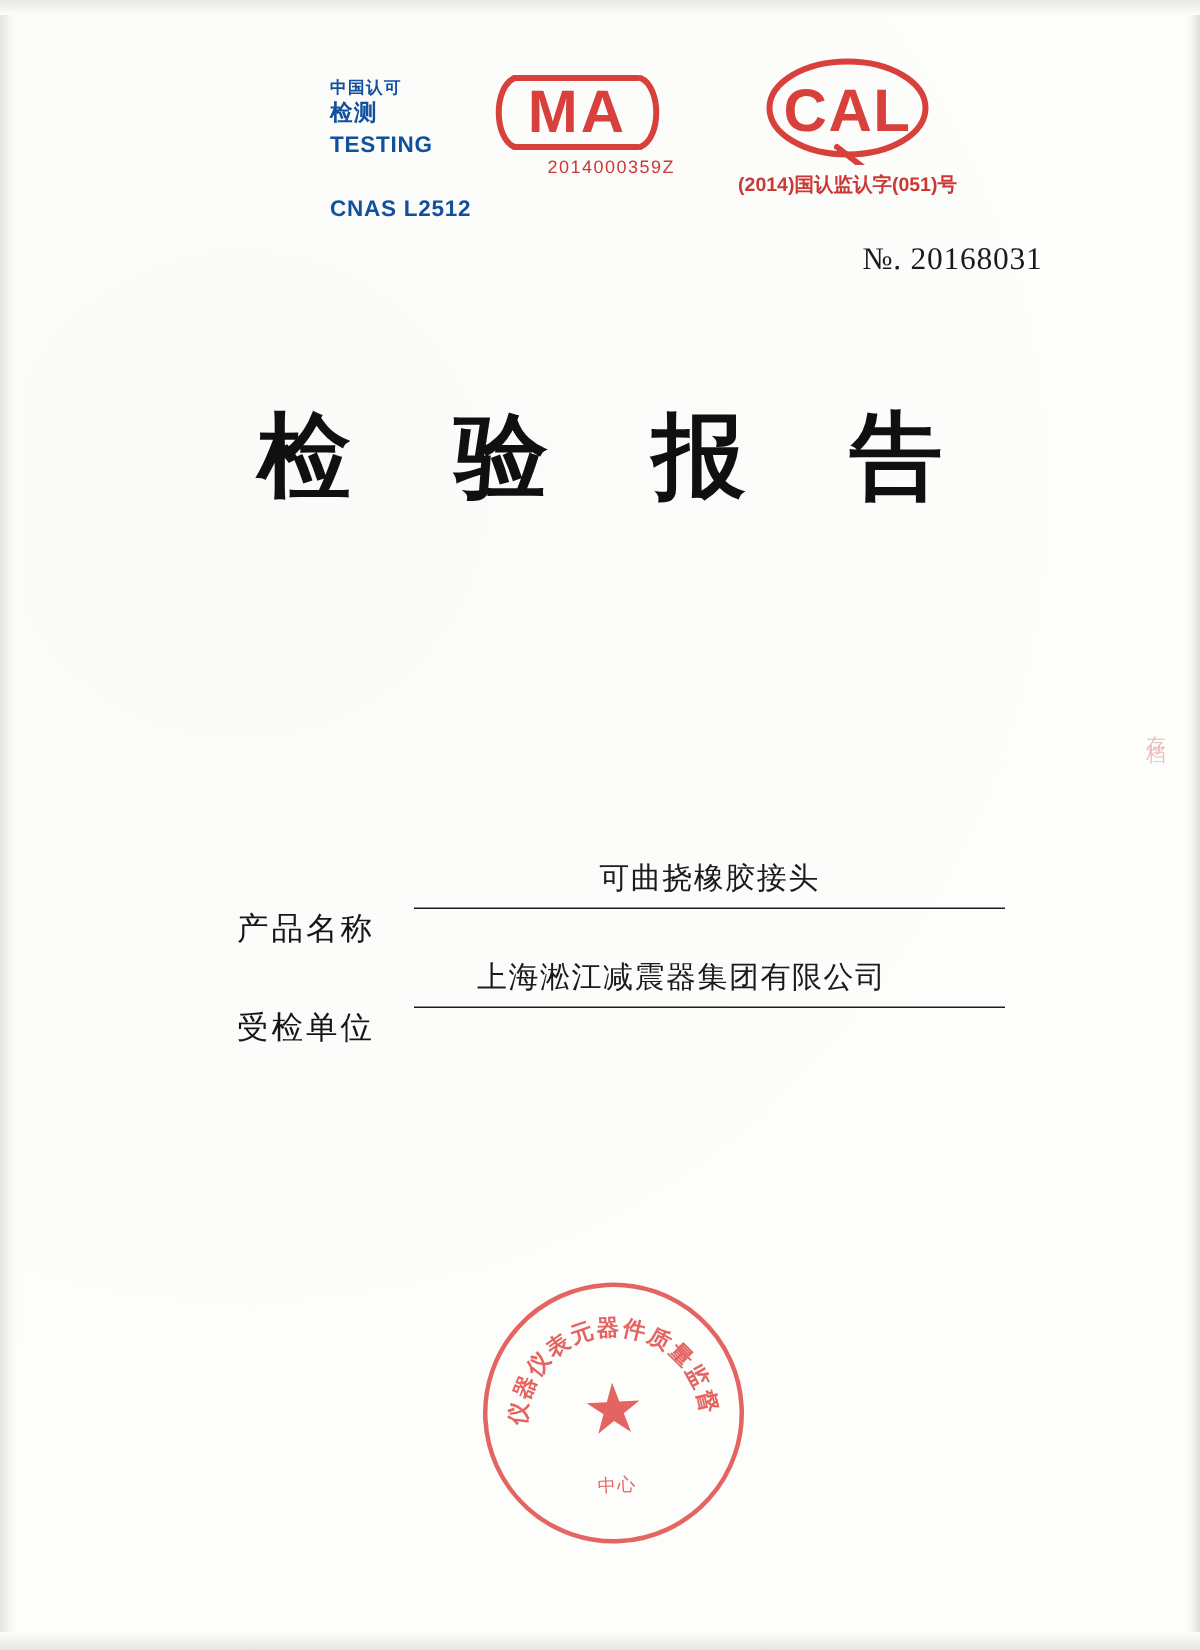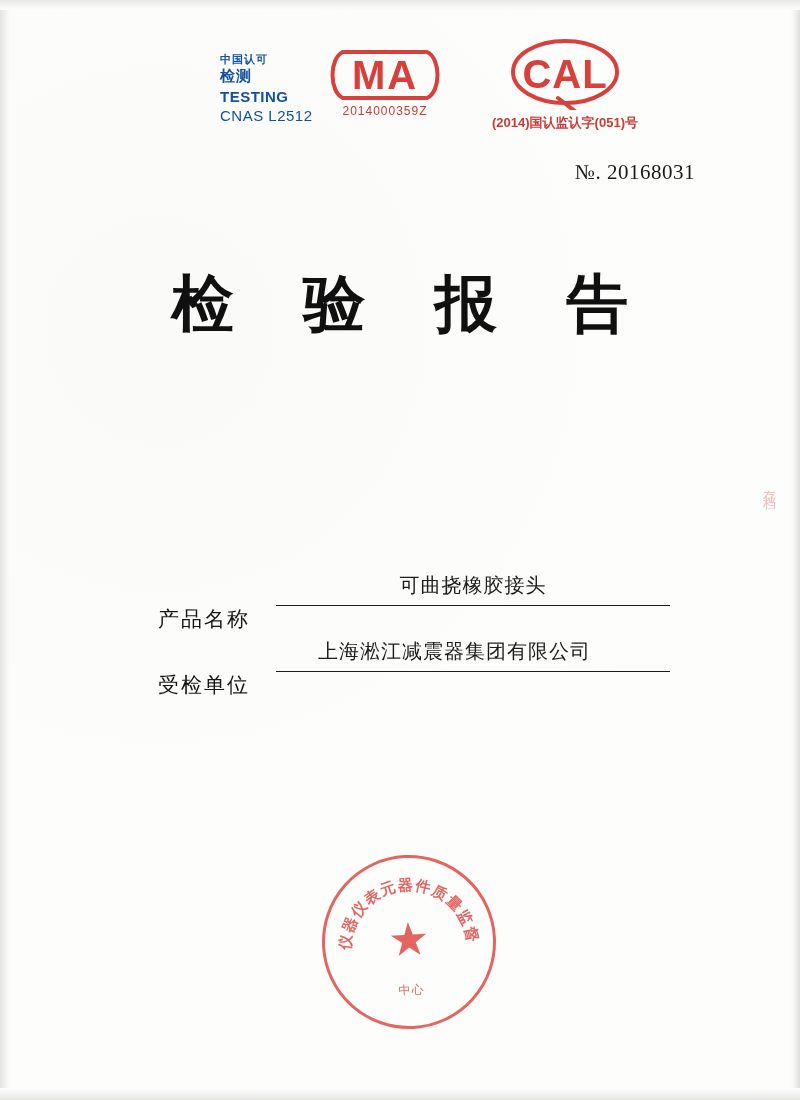--- a/index.html
+++ b/index.html
@@ -105,31 +105,32 @@
     font-size: 15px;
     color: #12509f;
     font-weight: bold;
     letter-spacing: 0.5px;
     margin-top: 2px;
   }
   .cnas-cn .l4 {
     font-family: "Liberation Sans", sans-serif;
     font-size: 15px;
     color: #12509f;
-    font-weight: normal;
+    font-weight: bold;
     letter-spacing: 0.5px;
+    margin-top: 24px;
   }
 
   
   .cma-block {
     position: absolute;
     left: 250px;
     top: 6px;
     width: 130px;
-    text-align: center;
+    text-align: right;
   }
   .cma-mark {
     position: relative;
     width: 120px;
     height: 62px;
     margin: 0 auto;
   }
   .cma-letters {
     position: absolute;
     inset: 0;

